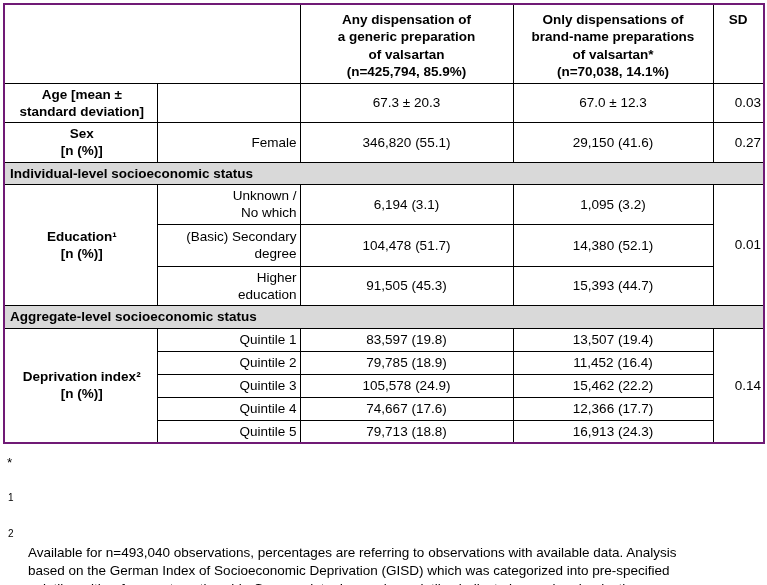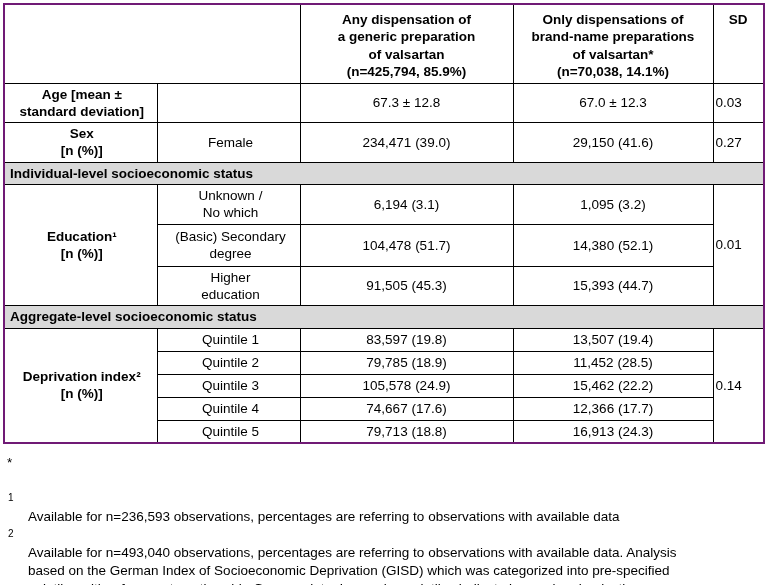--- a/index.html
+++ b/index.html
@@ -27,25 +27,25 @@
     vertical-align: middle;
     overflow: hidden;
   }
   .row-label {
     font-weight: bold;
     text-align: center;
     padding: 2px 3px 2px 5px;
   }
   .sub-label {
     font-weight: normal;
-    text-align: center;
+    text-align: right;
     padding: 2px 3px 2px 7px;
   }
   .data-cell { text-align: center; padding: 2px 2px; }
-  .sd-cell   { text-align: left; padding: 2px 2px; }
+  .sd-cell   { text-align: right; padding: 2px 2px; }
   tr.hdr th {
     vertical-align: top;
     text-align: center;
     font-weight: bold;
     padding-top: 6px;
   }
   tr.section td {
     background: #d9d9d9;
     font-weight: bold;
     text-align: left;
@@ -99,30 +99,30 @@
 brand-name preparations
 of valsartan*
 (n=70,038, 14.1%)</th>
     <th>SD</th>
   </tr>
 
   <tr class="r-age">
     <td class="row-label">Age [mean ±
 standard deviation]</td>
     <td class="sub-label"></td>
-    <td class="data-cell">67.3 ± 12.8</td>
+    <td class="data-cell">67.3 ± 20.3</td>
     <td class="data-cell">67.0 ± 12.3</td>
     <td class="sd-cell">0.03</td>
   </tr>
 
   <tr class="r-sex">
     <td class="row-label">Sex
 [n (%)]</td>
     <td class="sub-label">Female</td>
-    <td class="data-cell">234,471 (39.0)</td>
+    <td class="data-cell">346,820 (55.1)</td>
     <td class="data-cell">29,150 (41.6)</td>
     <td class="sd-cell">0.27</td>
   </tr>
 
   <tr class="section">
     <td colspan="5">Individual-level socioeconomic status</td>
   </tr>
 
   <tr class="r-edu">
     <td class="row-label" rowspan="3">Education¹
@@ -154,21 +154,21 @@
     <td class="row-label" rowspan="5">Deprivation index²
 [n (%)]</td>
     <td class="sub-label">Quintile 1</td>
     <td class="data-cell">83,597 (19.8)</td>
     <td class="data-cell">13,507 (19.4)</td>
     <td class="sd-cell" rowspan="5">0.14</td>
   </tr>
   <tr class="r-quint">
     <td class="sub-label">Quintile 2</td>
     <td class="data-cell">79,785 (18.9)</td>
-    <td class="data-cell">11,452 (28.5)</td>
+    <td class="data-cell">11,452 (16.4)</td>
   </tr>
   <tr class="r-quint">
     <td class="sub-label">Quintile 3</td>
     <td class="data-cell">105,578 (24.9)</td>
     <td class="data-cell">15,462 (22.2)</td>
   </tr>
   <tr class="r-quint">
     <td class="sub-label">Quintile 4</td>
     <td class="data-cell">74,667 (17.6)</td>
     <td class="data-cell">12,366 (17.7)</td>
@@ -179,21 +179,21 @@
     <td class="data-cell">16,913 (24.3)</td>
   </tr>
 </tbody>
   </table>
 
 <div class="footnotes">
   <div class="fn" style="white-space: pre-line;">
     <span class="fn-marker">*</span>
   </div>
   <div class="fn" style="white-space: pre-line;">
-    <span class="fn-marker fn-sup">1</span><span>Available for n=236,593 observations, percentages are referring to observations with available data</span>
+    <span class="fn-marker fn-sup">1</span>
   </div>
   <div class="fn" style="white-space: pre-line;">
     <span class="fn-marker fn-sup">2</span><span>Available for n=493,040 observations, percentages are referring to observations with available data. Analysis
 based on the German Index of Socioeconomic Deprivation (GISD) which was categorized into pre-specified
 quintiles with reference to nationwide German data. Increasing quintiles indicate increasing deprivation.
 Education, occupation and income are the three central dimensions of the GISD [6].</span>
   </div>
 
 </div>
 

